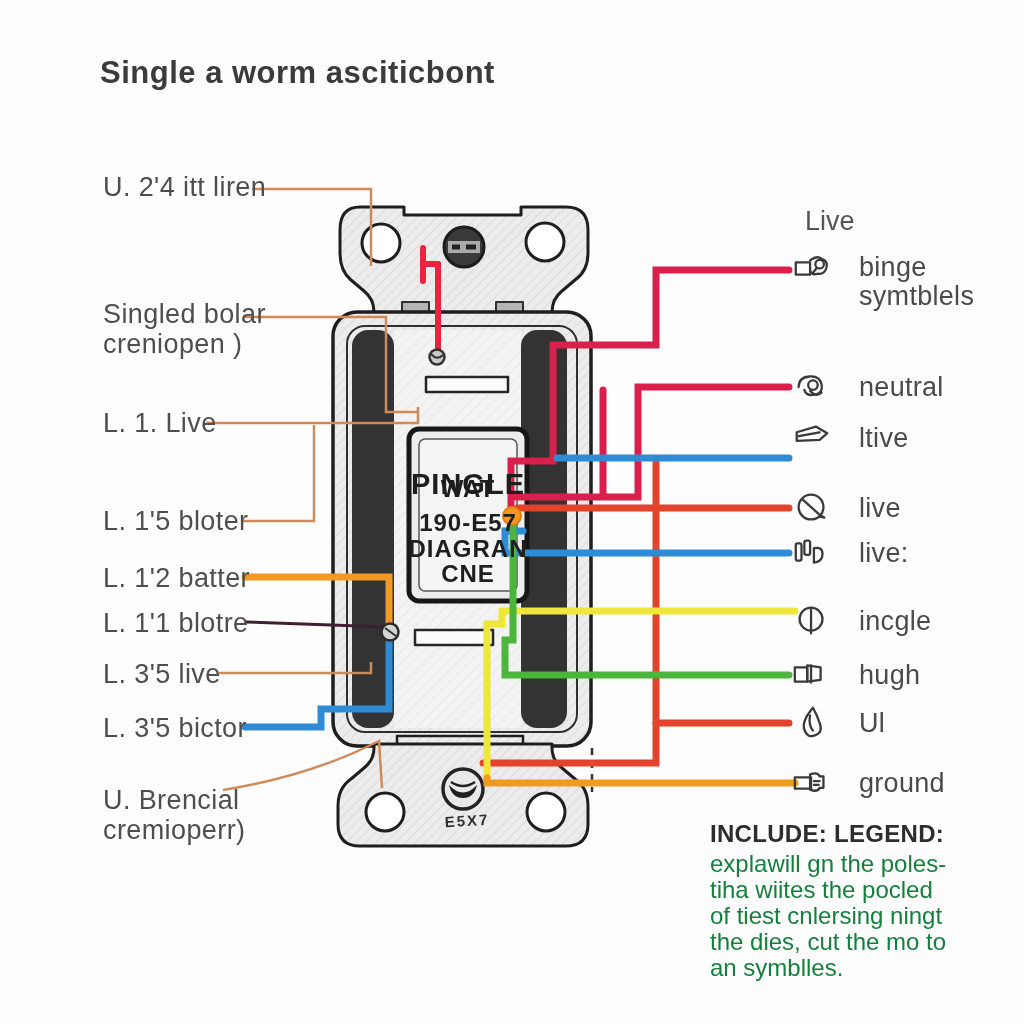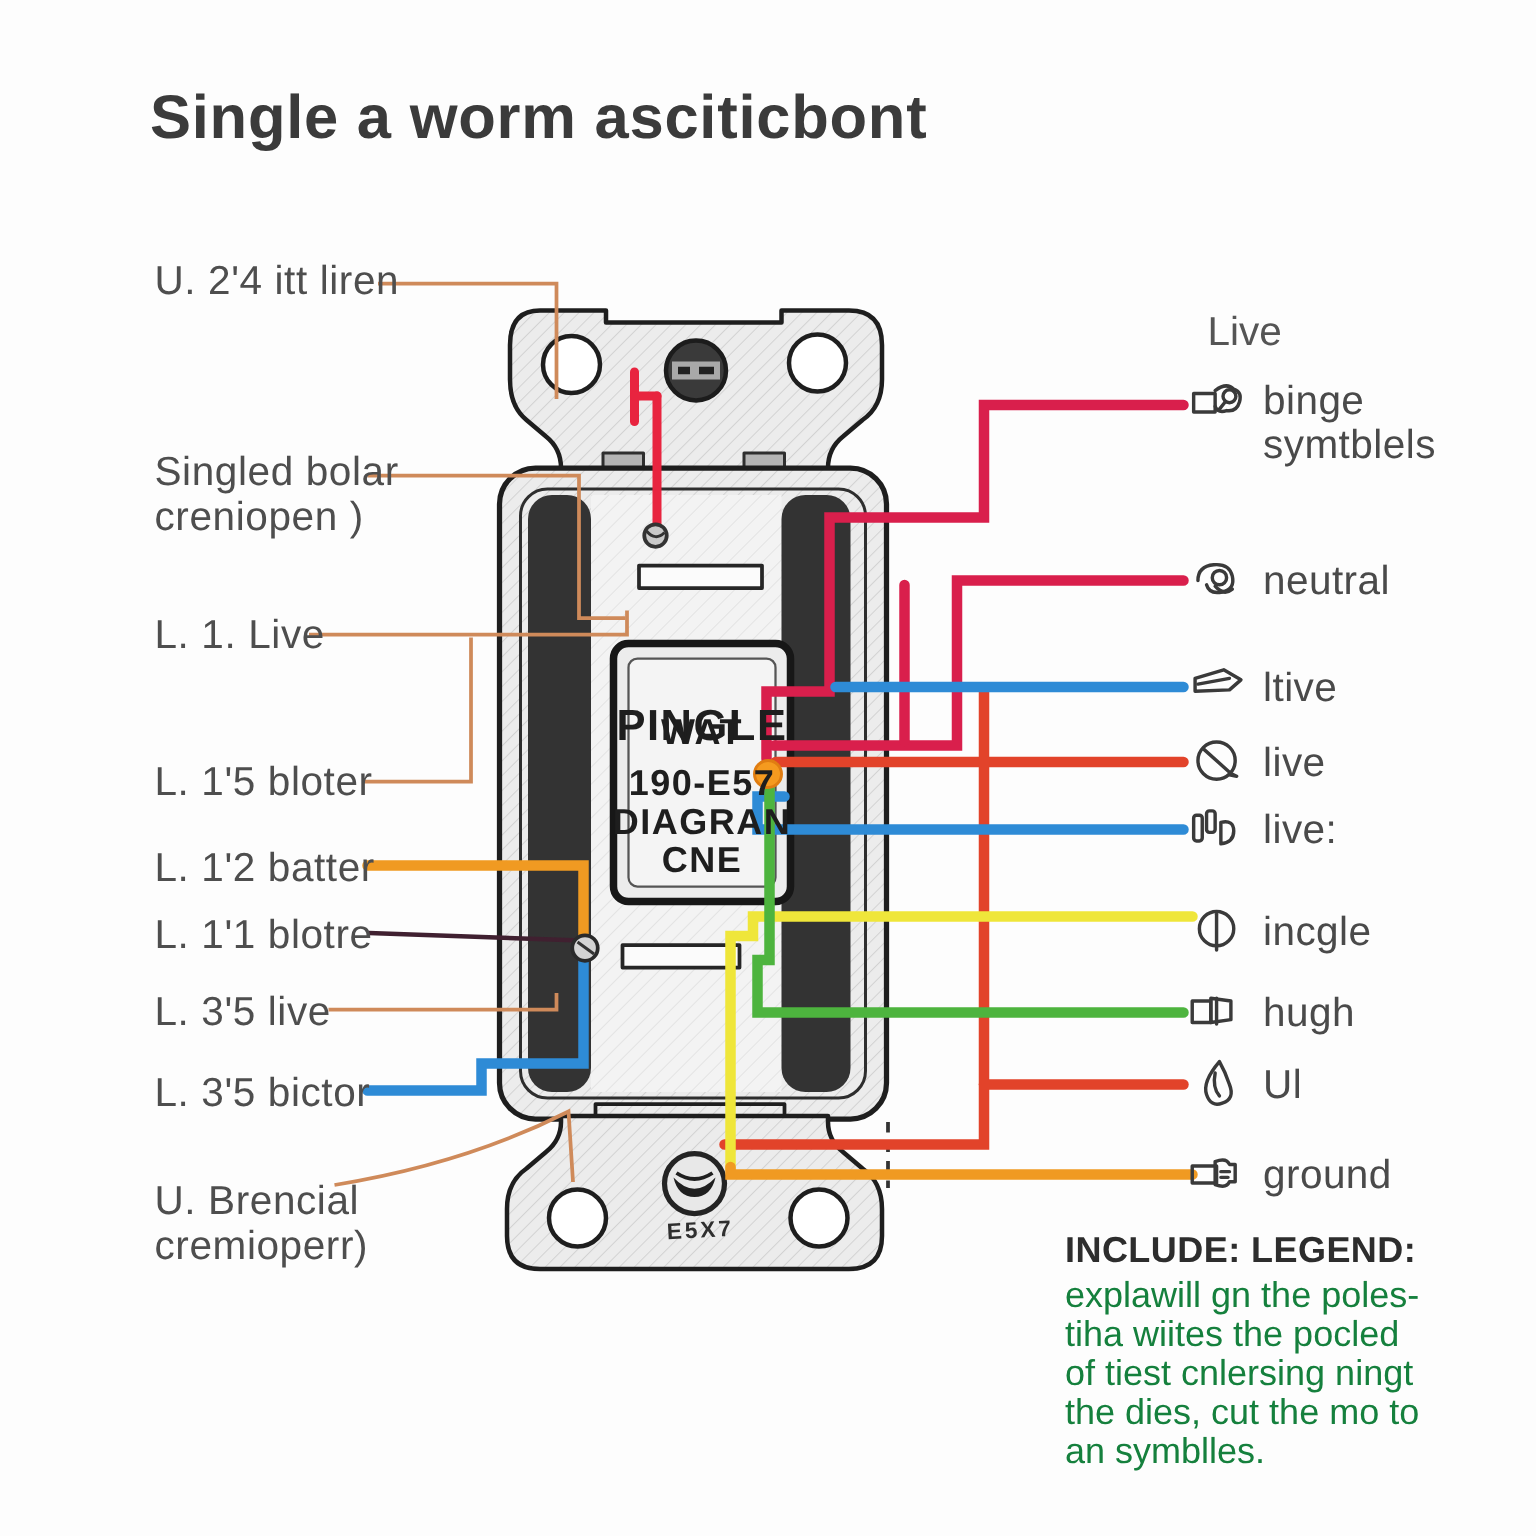--- a/index.html
+++ b/index.html
@@ -1,23 +1,23 @@
 <!DOCTYPE html>
 <html><head>
 <meta charset="utf-8">
 <style>
   html,body{margin:0;padding:0;background:#ffffff;}
   #stage{position:relative;width:1024px;height:1024px;background:#fdfdfd;overflow:hidden;
          font-family:"Liberation Sans",sans-serif;}
   #art{position:absolute;left:0;top:0;width:1024px;height:1024px;}
   .abs{position:absolute;}
-  #title{left:100px;top:55px;font-size:41px;font-weight:bold;color:#3b3b3b;letter-spacing:0.5px;}
+  #title{left:100px;top:55px;font-size:31px;font-weight:bold;color:#3b3b3b;letter-spacing:0.5px;}
   .llabel{left:103px;font-size:27px;color:#4e4e4e;letter-spacing:0.4px;line-height:30px;white-space:pre-line;}
   .legend-header{left:805px;top:206px;font-size:27px;color:#555;}
-  .legend-row{left:791px;height:44px;display:flex;align-items:center;gap:9px;justify-content:center;}
+  .legend-row{left:791px;height:44px;display:flex;align-items:center;gap:26px;justify-content:center;}
   .legend-row svg{flex:0 0 auto;}
   .legend-label{font-size:27px;color:#4a4a4a;letter-spacing:0.3px;white-space:pre-line;line-height:29px;}
   .legend-label.twoline{position:relative;top:14px;}
   .devtext{left:388px;width:160px;text-align:center;color:#1e1e1e;font-weight:bold;letter-spacing:1px;}
   #dev-brand1{top:444px;font-size:29px;margin-top:24px;}
   #dev-brand2{top:475px;font-size:24px;}
   #dev-model1{top:509px;font-size:24px;}
   #dev-model2{top:535px;font-size:24px;}
   #dev-model3{top:560px;font-size:24px;}
   #dev-code{left:432px;top:812px;width:70px;text-align:center;font-size:15px;font-weight:bold;
@@ -177,21 +177,21 @@
 
   <div class="abs legend-row" style="top:365px">
     <svg class="licon" width="42" height="42" viewBox="0 0 44 44">
       <path d="M8 22 q0 -10 11 -11 q11 -1 13 8 q2 9 -7 11 q-9 2 -11 -5"></path>
       <circle cx="23" cy="20" r="5"></circle>
         <path d="M20 26 q6 7 12 2"></path>
     </svg>
     <span class="legend-label">neutral</span>
   </div>
 
-  <div class="abs legend-row" style="top:436px">
+  <div class="abs legend-row" style="top:416px">
     <svg class="licon" width="42" height="42" viewBox="0 0 44 44">
       <path d="M6 16 l20 -6 l12 7 l-8 7 l-24 1 z"></path>
         <path d="M8 20 l22 -4"></path>
     </svg>
     <span class="legend-label">ltive</span>
   </div>
 
   <div class="abs legend-row" style="top:486px">
     <svg class="licon" width="42" height="42" viewBox="0 0 44 44">
       <circle cx="21" cy="21" r="13"></circle>

